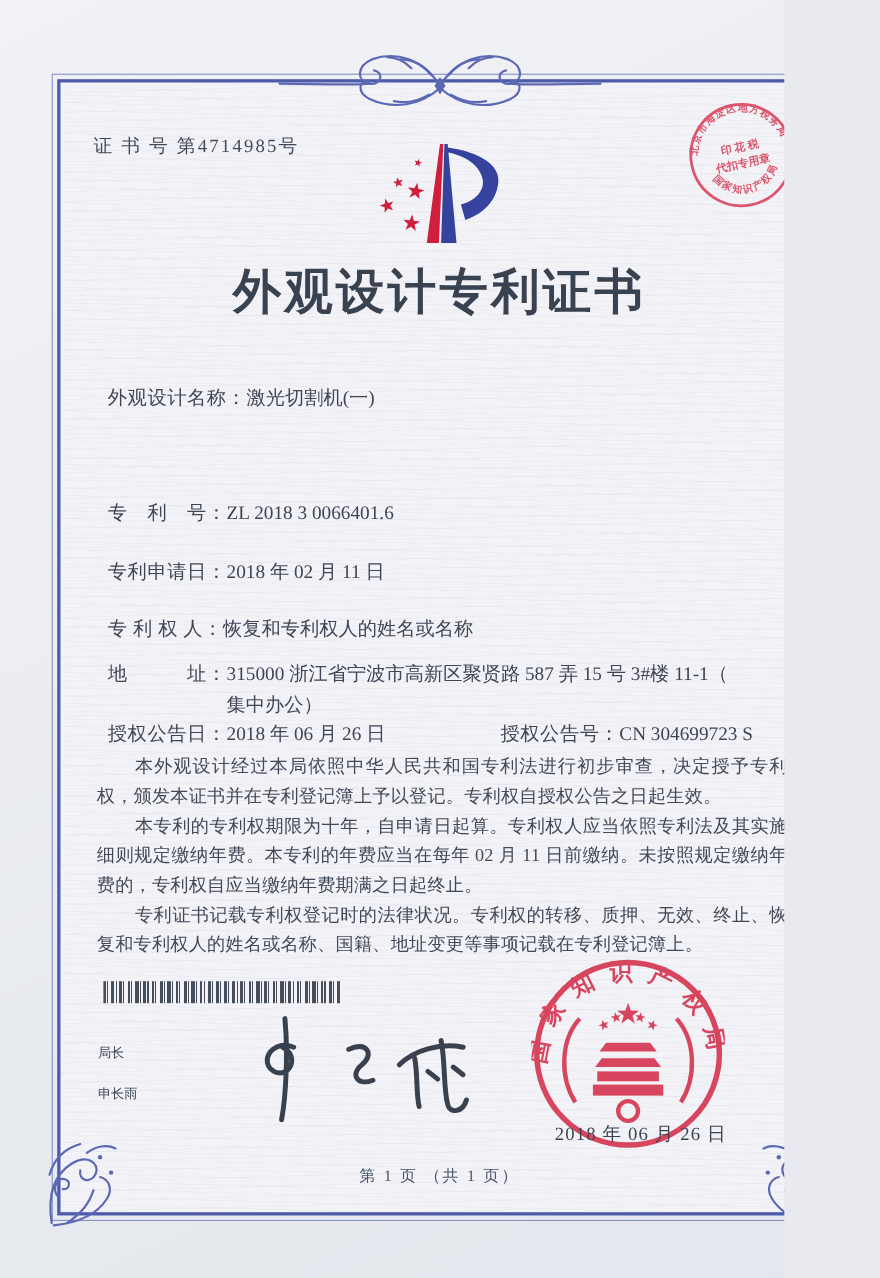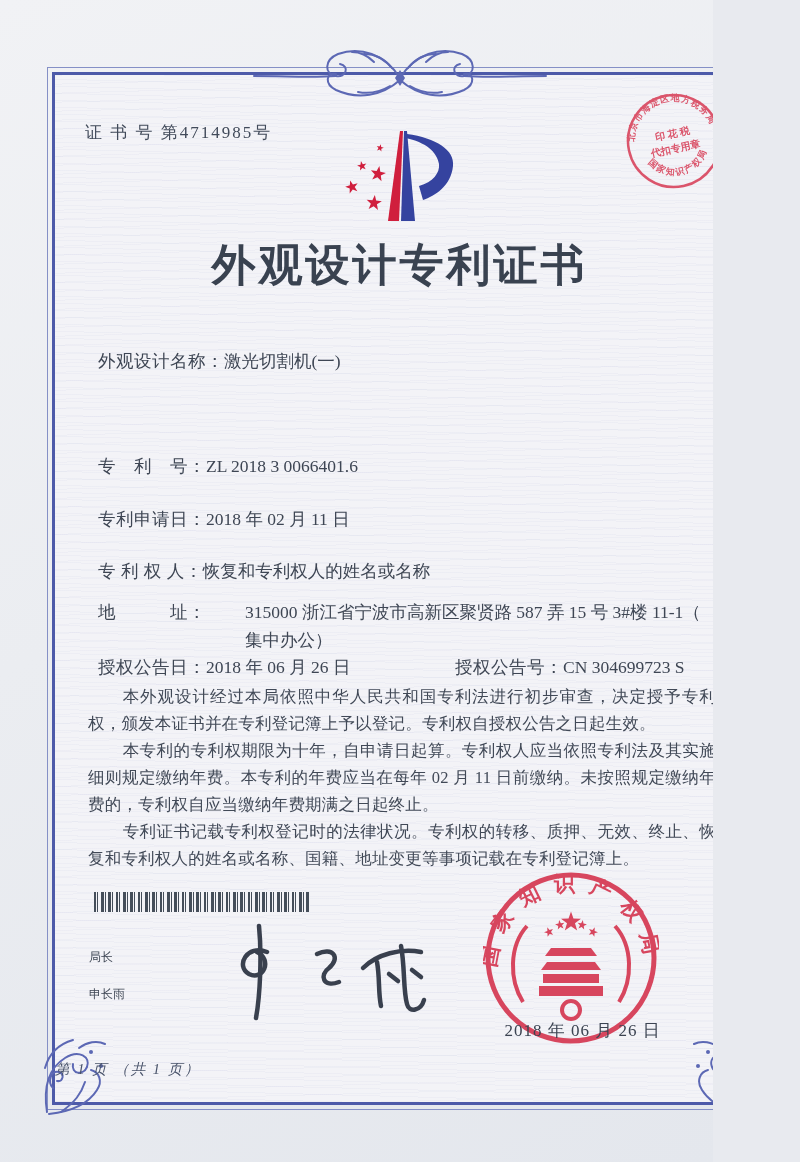--- a/index.html
+++ b/index.html
@@ -61,22 +61,22 @@
       #454e5a 18px 19px,#f3f3f7 19px 22px);
   }
   .sig-block{position:absolute;left:34px;top:864px;font-size:12px;color:#3e4654;line-height:37px;}
   .signature{position:absolute;left:150px;top:843px;width:240px;height:105px;}
   .seal{position:absolute;left:428px;top:795px;width:176px;height:176px;opacity:.9;}
   .seal-date{
     position:absolute;left:435px;top:944px;width:185px;text-align:center;
     font-size:17px;color:#3c4452;letter-spacing:1px;z-index:3;
   }
   .footer{
-    position:absolute;left:0;right:0;top:985px;
-    font-size:14.5px;color:#49536a;letter-spacing:2px;font-style:italic;
+    position:absolute;left:0;right:0;top:985px;text-align:center;
+    font-size:14.5px;color:#49536a;letter-spacing:2px;
   }
 </style>
 </head>
 <body>
 
 <div class="photo">
   <div class="frame">
 
     <svg class="orn orn-top" width="300" height="74" viewBox="0 0 300 74">
       <g stroke="#5c68b4" stroke-width="2" fill="none" stroke-linecap="round">
@@ -161,21 +161,21 @@
     </div>
     <div class="field" style="top:377px">
       <span class="flabel">专　利　号：</span><span class="fvalue">ZL 2018 3 0066401.6</span>
     </div>
     <div class="field" style="top:430px">
       <span class="flabel">专利申请日：</span><span class="fvalue">2018 年 02 月 11 日</span>
     </div>
     <div class="field" style="top:482px">
       <span class="flabel">专 利 权 人：</span><span class="fvalue">恢复和专利权人的姓名或名称</span>
     </div>
-    <div class="field" style="top:523px;display:flex;gap:39px;">
+    <div class="field" style="top:523px;display:flex;">
       <span class="flabel">地　　　址：</span>
         <span class="fvalue" style="flex:1">315000 浙江省宁波市高新区聚贤路 587 弄 15 号 3#楼 11-1（
 集中办公）</span>
     </div>
     <div class="field" style="top:578px">
       <span class="flabel">授权公告日：</span><span class="fvalue">2018 年 06 月 26 日</span>
       <span class="group2">
         <span class="flabel">授权公告号：</span><span class="fvalue">CN 304699723 S</span>
       </span>
     </div>

